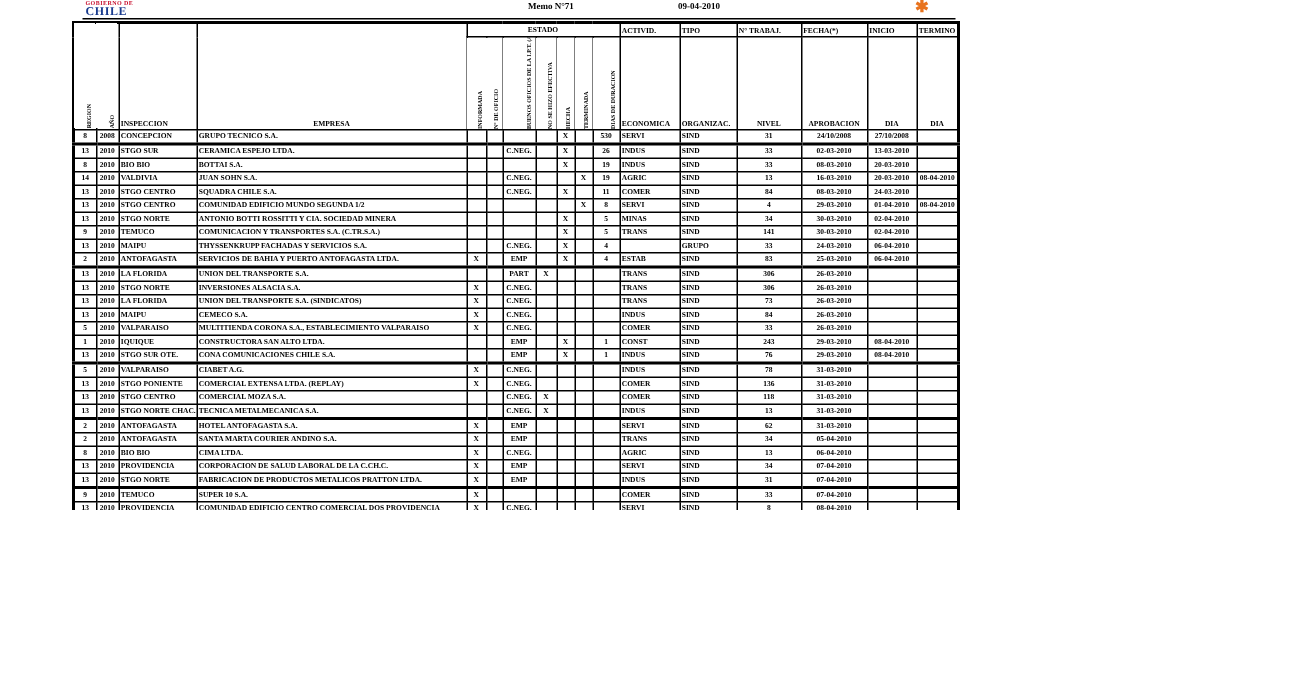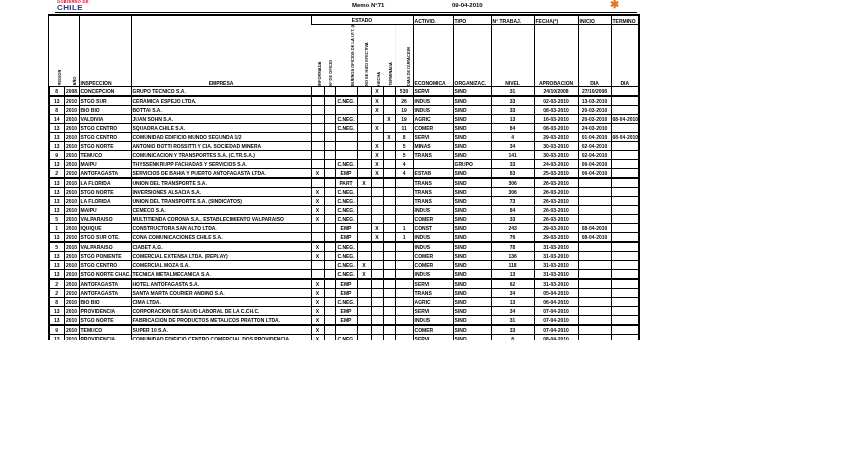--- a/index.html
+++ b/index.html
@@ -1,17 +1,17 @@
 <!DOCTYPE html>
 <html><head>
 <meta charset="utf-8">
 <style>
   html,body{margin:0;padding:0;background:#fff;}
   .page{position:relative;width:860px;height:340px;background:#ffffff;overflow:hidden;
-        font-family:Liberation Sans, sans-serif;color:#000;}
+        font-family:Liberation Serif, serif;color:#000;}
   
   .logo{position:absolute;left:57px;top:0px;line-height:1;}
   .logo .l1{font-size:4px;font-weight:bold;color:#c8102e;letter-spacing:.3px;display:block;}
   .logo .l2{font-size:8px;font-weight:bold;color:#1a3c8f;display:block;letter-spacing:.4px;}
   .memo{position:absolute;left:352px;top:2px;font-size:6px;font-weight:bold;}
   .hdate{position:absolute;left:452px;top:2px;font-size:6px;font-weight:bold;}
   .dt-logo{position:absolute;left:610px;top:-2px;font-size:11px;color:#e8731e;font-weight:bold;}
   .toprule{position:absolute;left:55px;top:12px;width:582px;height:0;border-top:1px solid #000;}
 
   

